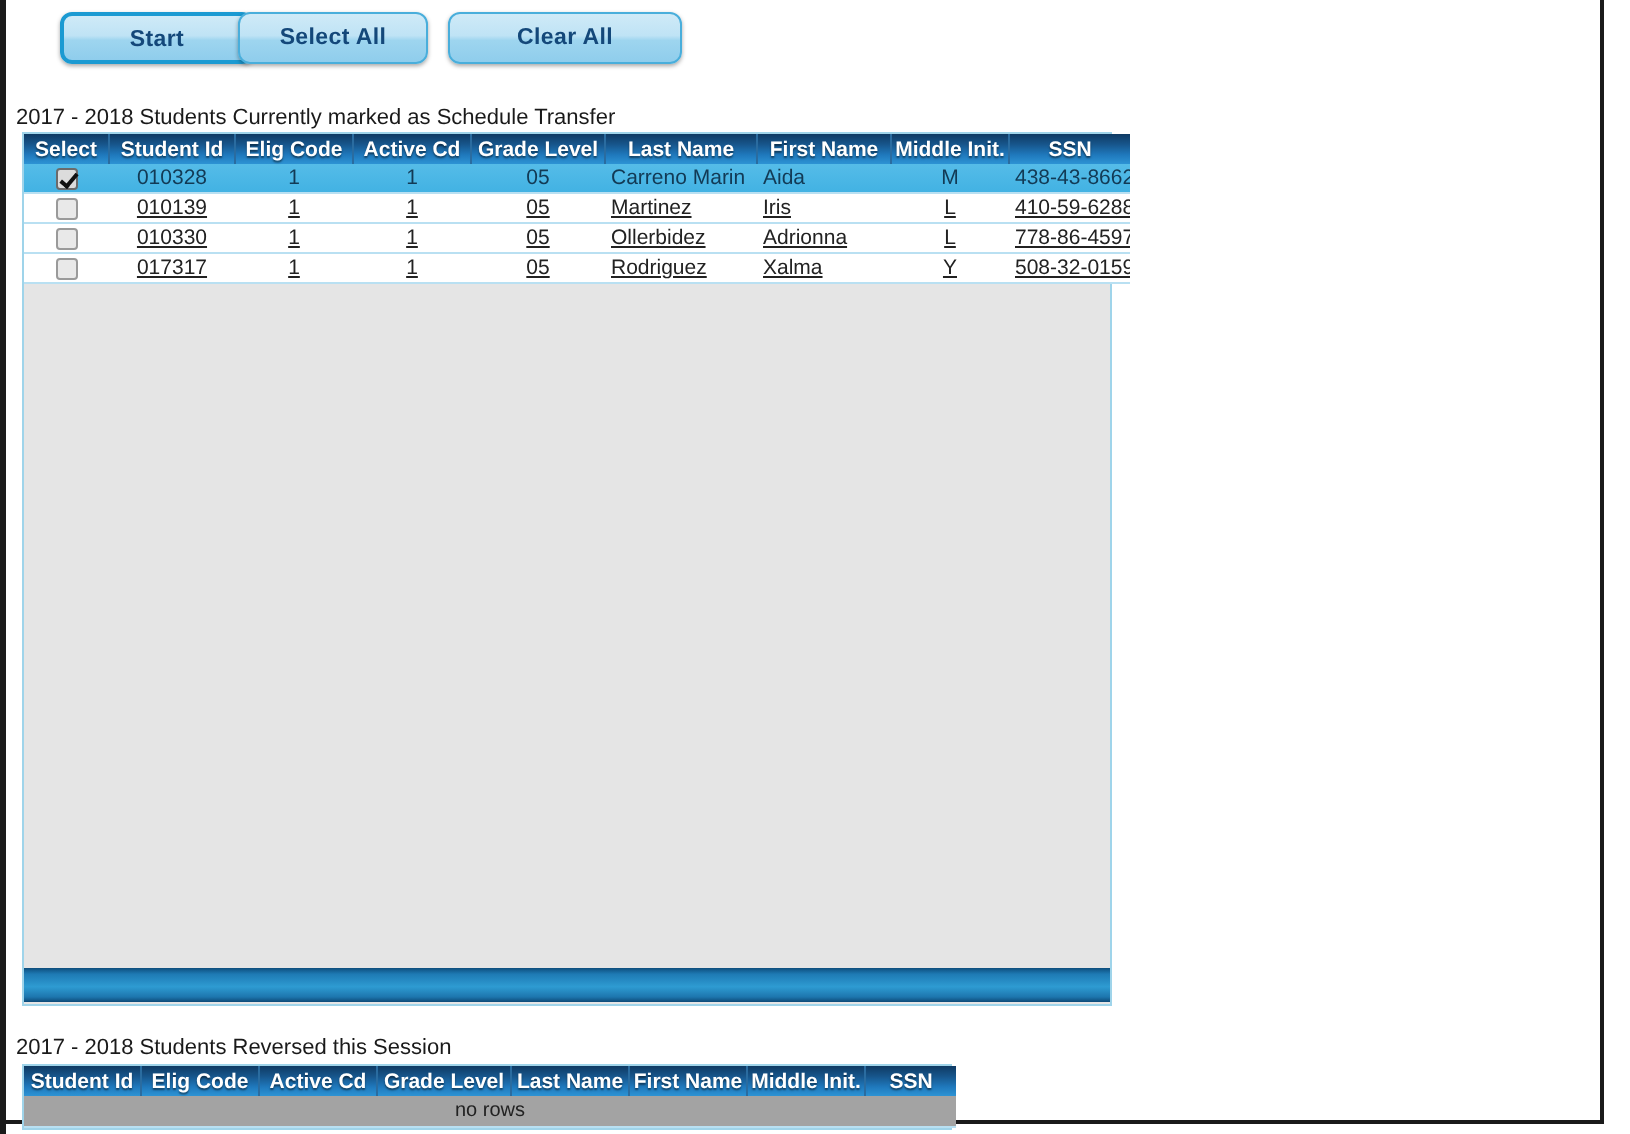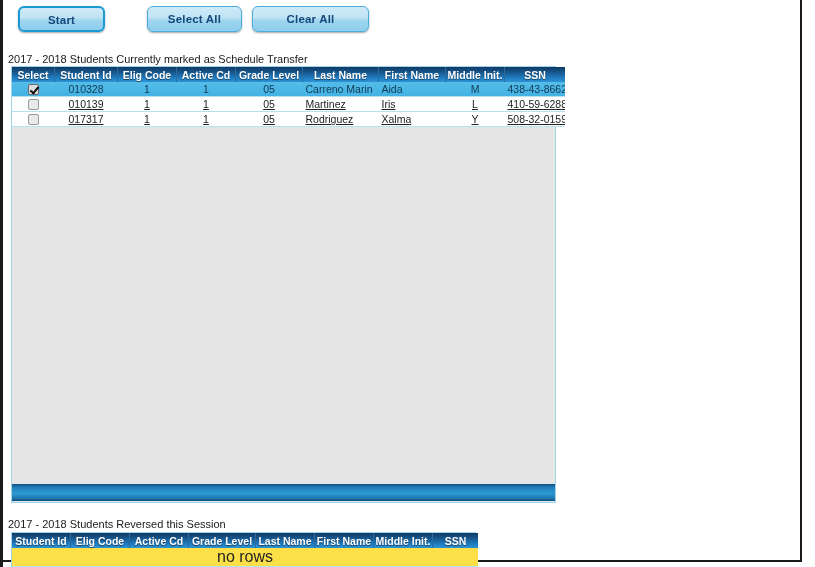--- a/index.html
+++ b/index.html
@@ -68,23 +68,22 @@
     cursor: pointer;
     box-shadow: 0 1px 2px rgba(0,0,0,0.35);
     padding: 0;
   }
   .btn-primary {
     border: 2px solid #1b9ad2;
   }
   .btn-normal {
     border: 1px solid #49aedb;
     line-height: 25px;
-    margin-left: 28px;
-  }
-  #btn-start  { left: 4px;   width: 87px; }
+  }
+  #btn-start  { left: 16px;   width: 97px; }
   #btn-select { left: 105px; width: 95px; }
   #btn-clear  { left: 210px; width: 117px; }
 
   
   .section-title {
     position: absolute;
     font-family: "Liberation Sans", sans-serif;
     font-size: 11px;
     font-weight: normal;
     color: #1a1a1a;
@@ -217,23 +216,23 @@
     font-weight: bold;
     text-align: center;
     padding: 0;
     border-right: 1px solid #2a6ca0;
     white-space: nowrap;
     text-shadow: 0 1px 1px rgba(0,0,0,.5);
   }
   table.grid2 th:last-child { border-right: none; }
   table.grid2 td.norows {
     height: 15px;
-    background: #fde047;
+    background: #a3a3a3;
     color: #222222;
-    font-size: 16px;
+    font-size: 10px;
     text-align: center;
     padding: 0;
     border-bottom: 1px solid #b9e0f2;
   }
   .r-sid   { width: 58px; }
   .r-elig  { width: 58px; }
   .r-act   { width: 58px; }
   .r-grade { width: 66px; }
   .r-last  { width: 58px; }
   .r-first { width: 58px; }
@@ -290,20 +289,31 @@
             <td class="c-elig">1</td>
             <td class="c-act">1</td>
             <td class="c-grade">05</td>
             <td class="c-last">Martinez</td>
             <td class="c-first">Iris</td>
             <td class="c-mid">L</td>
             <td class="c-ssn">410-59-6288</td>
           </tr>
           <tr class="row-plain">
             <td class="c-sel"><span class="chk"></span></td>
+            <td class="c-sid">010330</td>
+            <td class="c-elig">1</td>
+            <td class="c-act">1</td>
+            <td class="c-grade">05</td>
+            <td class="c-last">Ollerbidez</td>
+            <td class="c-first">Adrionna</td>
+            <td class="c-mid">L</td>
+            <td class="c-ssn">778-86-4597</td>
+          </tr>
+          <tr class="row-plain">
+            <td class="c-sel"><span class="chk"></span></td>
             <td class="c-sid">017317</td>
             <td class="c-elig">1</td>
             <td class="c-act">1</td>
             <td class="c-grade">05</td>
             <td class="c-last">Rodriguez</td>
             <td class="c-first">Xalma</td>
             <td class="c-mid">Y</td>
             <td class="c-ssn">508-32-0159</td>
           </tr>
         </tbody>

